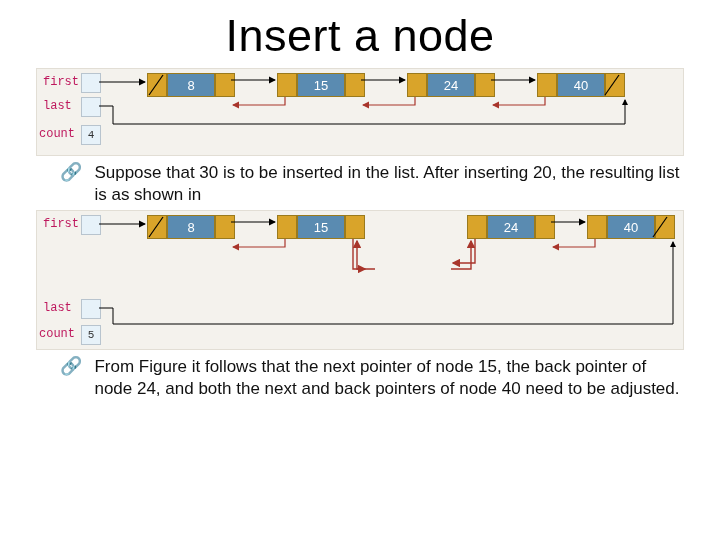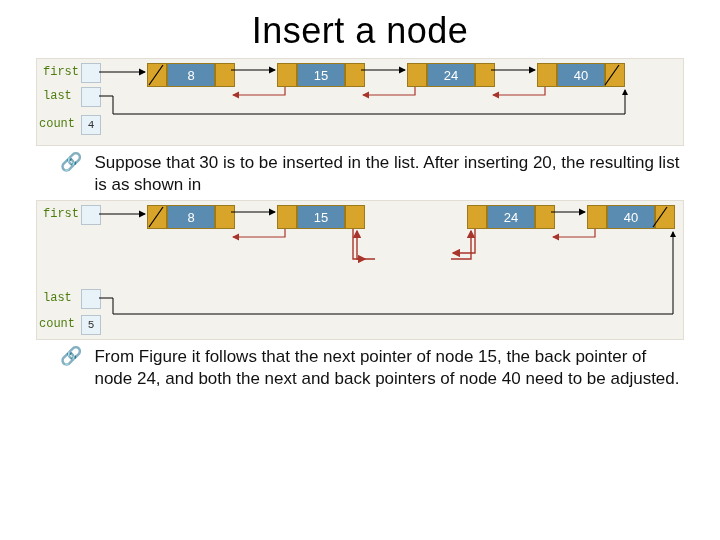--- a/index.html
+++ b/index.html
@@ -1,23 +1,23 @@
 <!DOCTYPE html>
 <html><head>
 <meta charset="utf-8">
 <style>
   body{margin:0;font-family:Arial,Helvetica,sans-serif;background:#fff;width:720px;height:540px;overflow:hidden}
   .slide{width:720px;height:540px;position:relative;box-sizing:border-box}
-  h1{font-size:36px;font-weight:400;text-align:center;margin:10px 0 6px 0;letter-spacing:.5px}
+  h1{font-size:45px;font-weight:400;text-align:center;margin:10px 0 6px 0;letter-spacing:.5px}
   .bullet{display:flex;margin:6px 36px 4px 60px;font-size:17px;line-height:1.3;color:#111}
   .bullet .icon{margin-right:12px;color:#111;font-size:18px;line-height:1.2}
   .figwrap{background:#f4f2ed;border:1px solid #e2ded5;margin:2px 36px;position:relative;box-sizing:border-box}
   .fig1{height:88px}
   .fig2{height:140px}
-  .cap{position:absolute;font-family:'Courier New',monospace;font-size:12px;color:#4d7c0f}
+  .cap{position:absolute;font-family:'Courier New',monospace;font-size:12px;color:#be185d}
   .cbox{position:absolute;background:#e7f2f9;border:1px solid #b8c4ce;width:18px;height:18px;display:flex;align-items:center;justify-content:center;font-family:'Courier New',monospace;font-size:11px;color:#333}
   .node{position:absolute;height:24px;display:flex}
   .nbox{border:1px solid #9a7a1d}
   .nback{width:18px;background:#d9a42a}
   .nval{width:46px;background:#5a8bb1;color:#fff;display:flex;align-items:center;justify-content:center;font-size:13px;font-family:Arial}
   .nnext{width:18px;background:#d9a42a}
   svg.arrows{position:absolute;left:0;top:0;pointer-events:none}
 </style>
 </head>
 <body>

